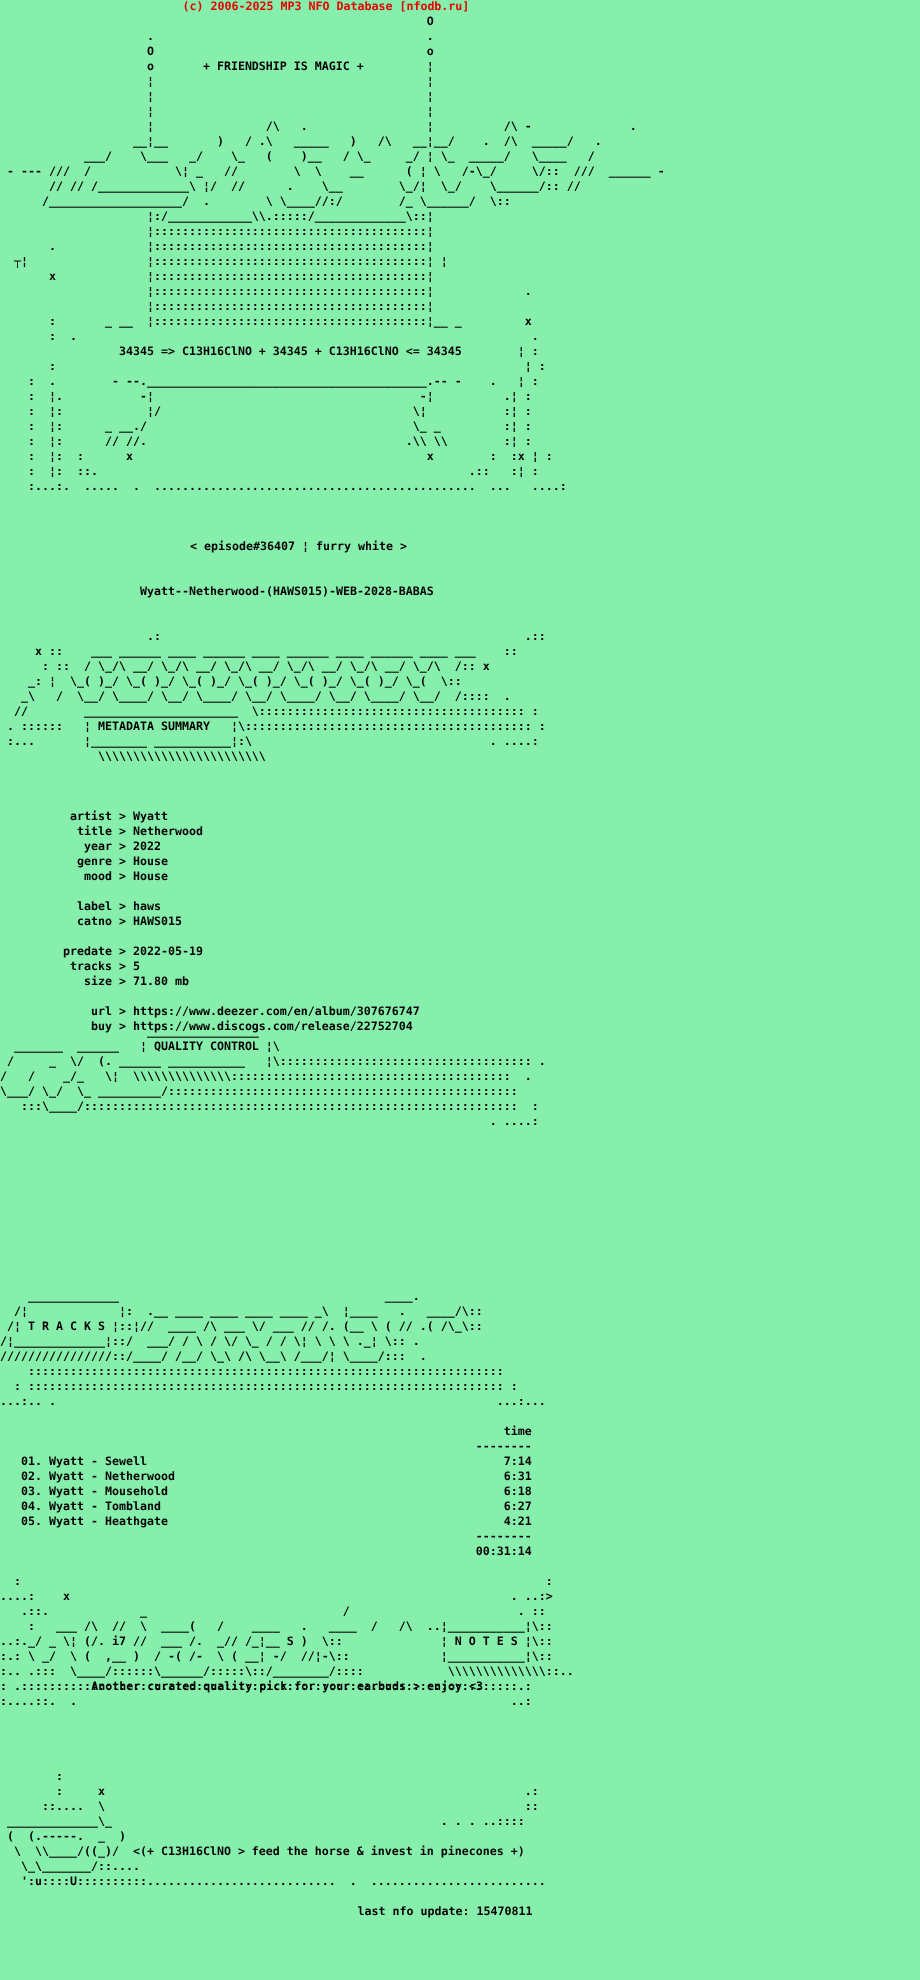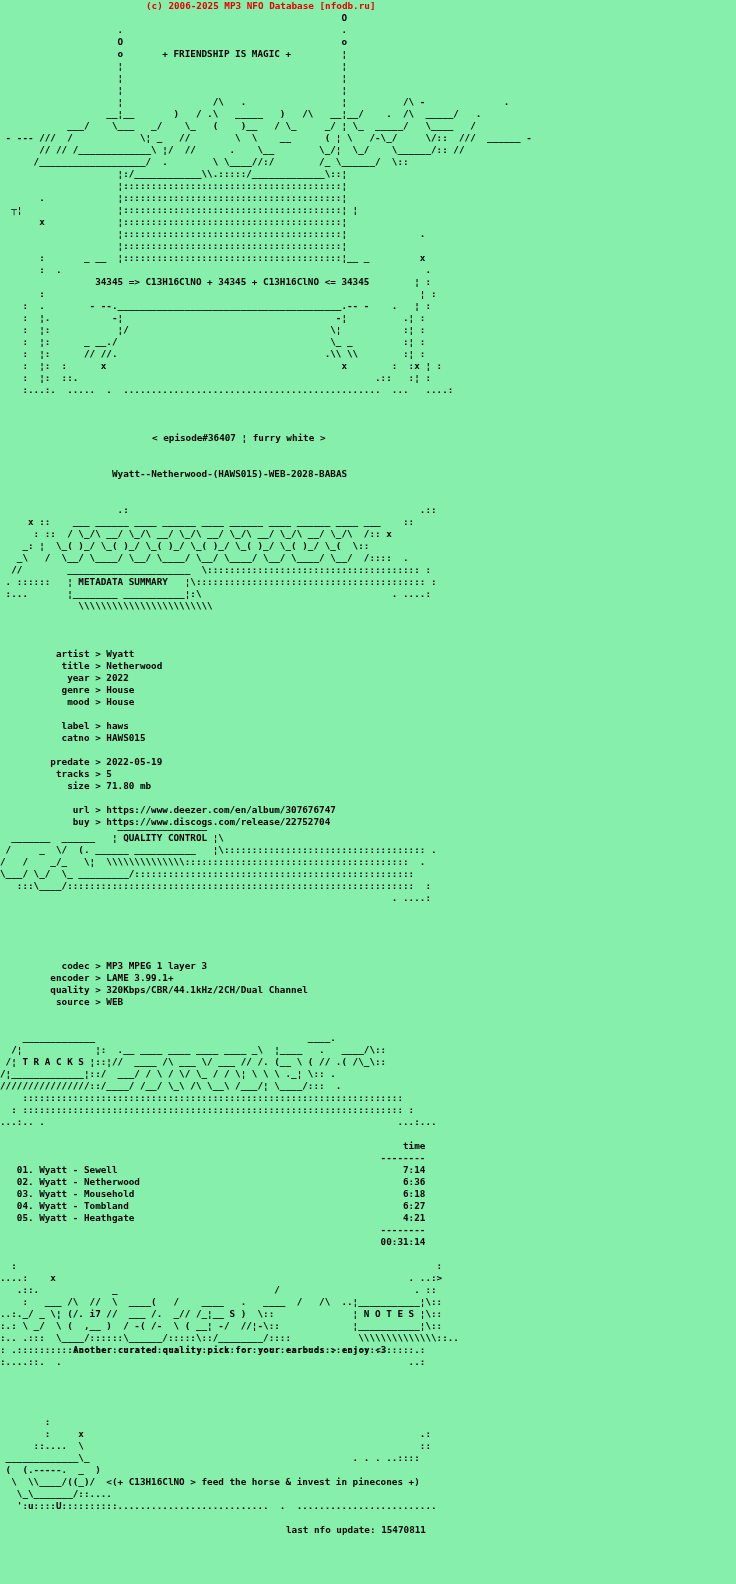--- a/index.html
+++ b/index.html
@@ -79,38 +79,34 @@
              buy &gt; https://www.discogs.com/release/22752704</pre>
 
   <pre style="top:820px">                     ________________
   _______  ______   ¦ QUALITY CONTROL ¦\
  /     _  \/  (. ______ ___________   ¦\:::::::::::::::::::::::::::::::::::: .
 /   /    _/_   \¦  \\\\\\\\\\\\\\::::::::::::::::::::::::::::::::::::::::  .
 \___/ \_/  \_ _________/::::::::::::::::::::::::::::::::::::::::::::::::::
    :::\____/::::::::::::::::::::::::::::::::::::::::::::::::::::::::::::::  :
                                                                       . ....:</pre>
 
-  <pre style="top:960px">           codec &gt; MP3 MPEG 1 layer 3
-         encoder &gt; LAME 3.99.1+
-         quality &gt; 320Kbps/CBR/44.1kHz/2CH/Dual Channel
-          source &gt; WEB</pre>
 
   <pre style="top:1032px">    _____________                                      ____.
   /¦             ¦:  .__ ____ ____ ____ ____ _\  ¦____   .   ____/\::
  /¦ T R A C K S ¦::¦//  ____ /\ ___ \/ ___ // /. (__ \ ( // .( /\_\::
 /¦_____________¦::/  ___/ / \ / \/ \_ / / \¦ \ \ \ ._¦ \:: .
 ////////////////::/____/ /__/ \_\ /\ \__\ /___/¦ \____/:::  .
     ::::::::::::::::::::::::::::::::::::::::::::::::::::::::::::::::::::
   : :::::::::::::::::::::::::::::::::::::::::::::::::::::::::::::::::::: :
 ...:.. .                                                               ...:...</pre>
 
   <pre style="top:1140px">                                                                        time
                                                                     --------
    01. Wyatt - Sewell                                                   7:14
-   02. Wyatt - Netherwood                                               6:36
+   02. Wyatt - Netherwood                                               6:31
    03. Wyatt - Mousehold                                                6:18
    04. Wyatt - Tombland                                                 6:27
    05. Wyatt - Heathgate                                                4:21
                                                                     --------
                                                                     00:31:14</pre>
 
   <pre style="top:1260px">  :                                                                           :
 ....:    x                                                               . ..:&gt;
    .::.             _                            /                        . ::
     :   ___ /\  //  \  ____(   /    ____   .   ____  /   /\  ..¦___________¦\::

